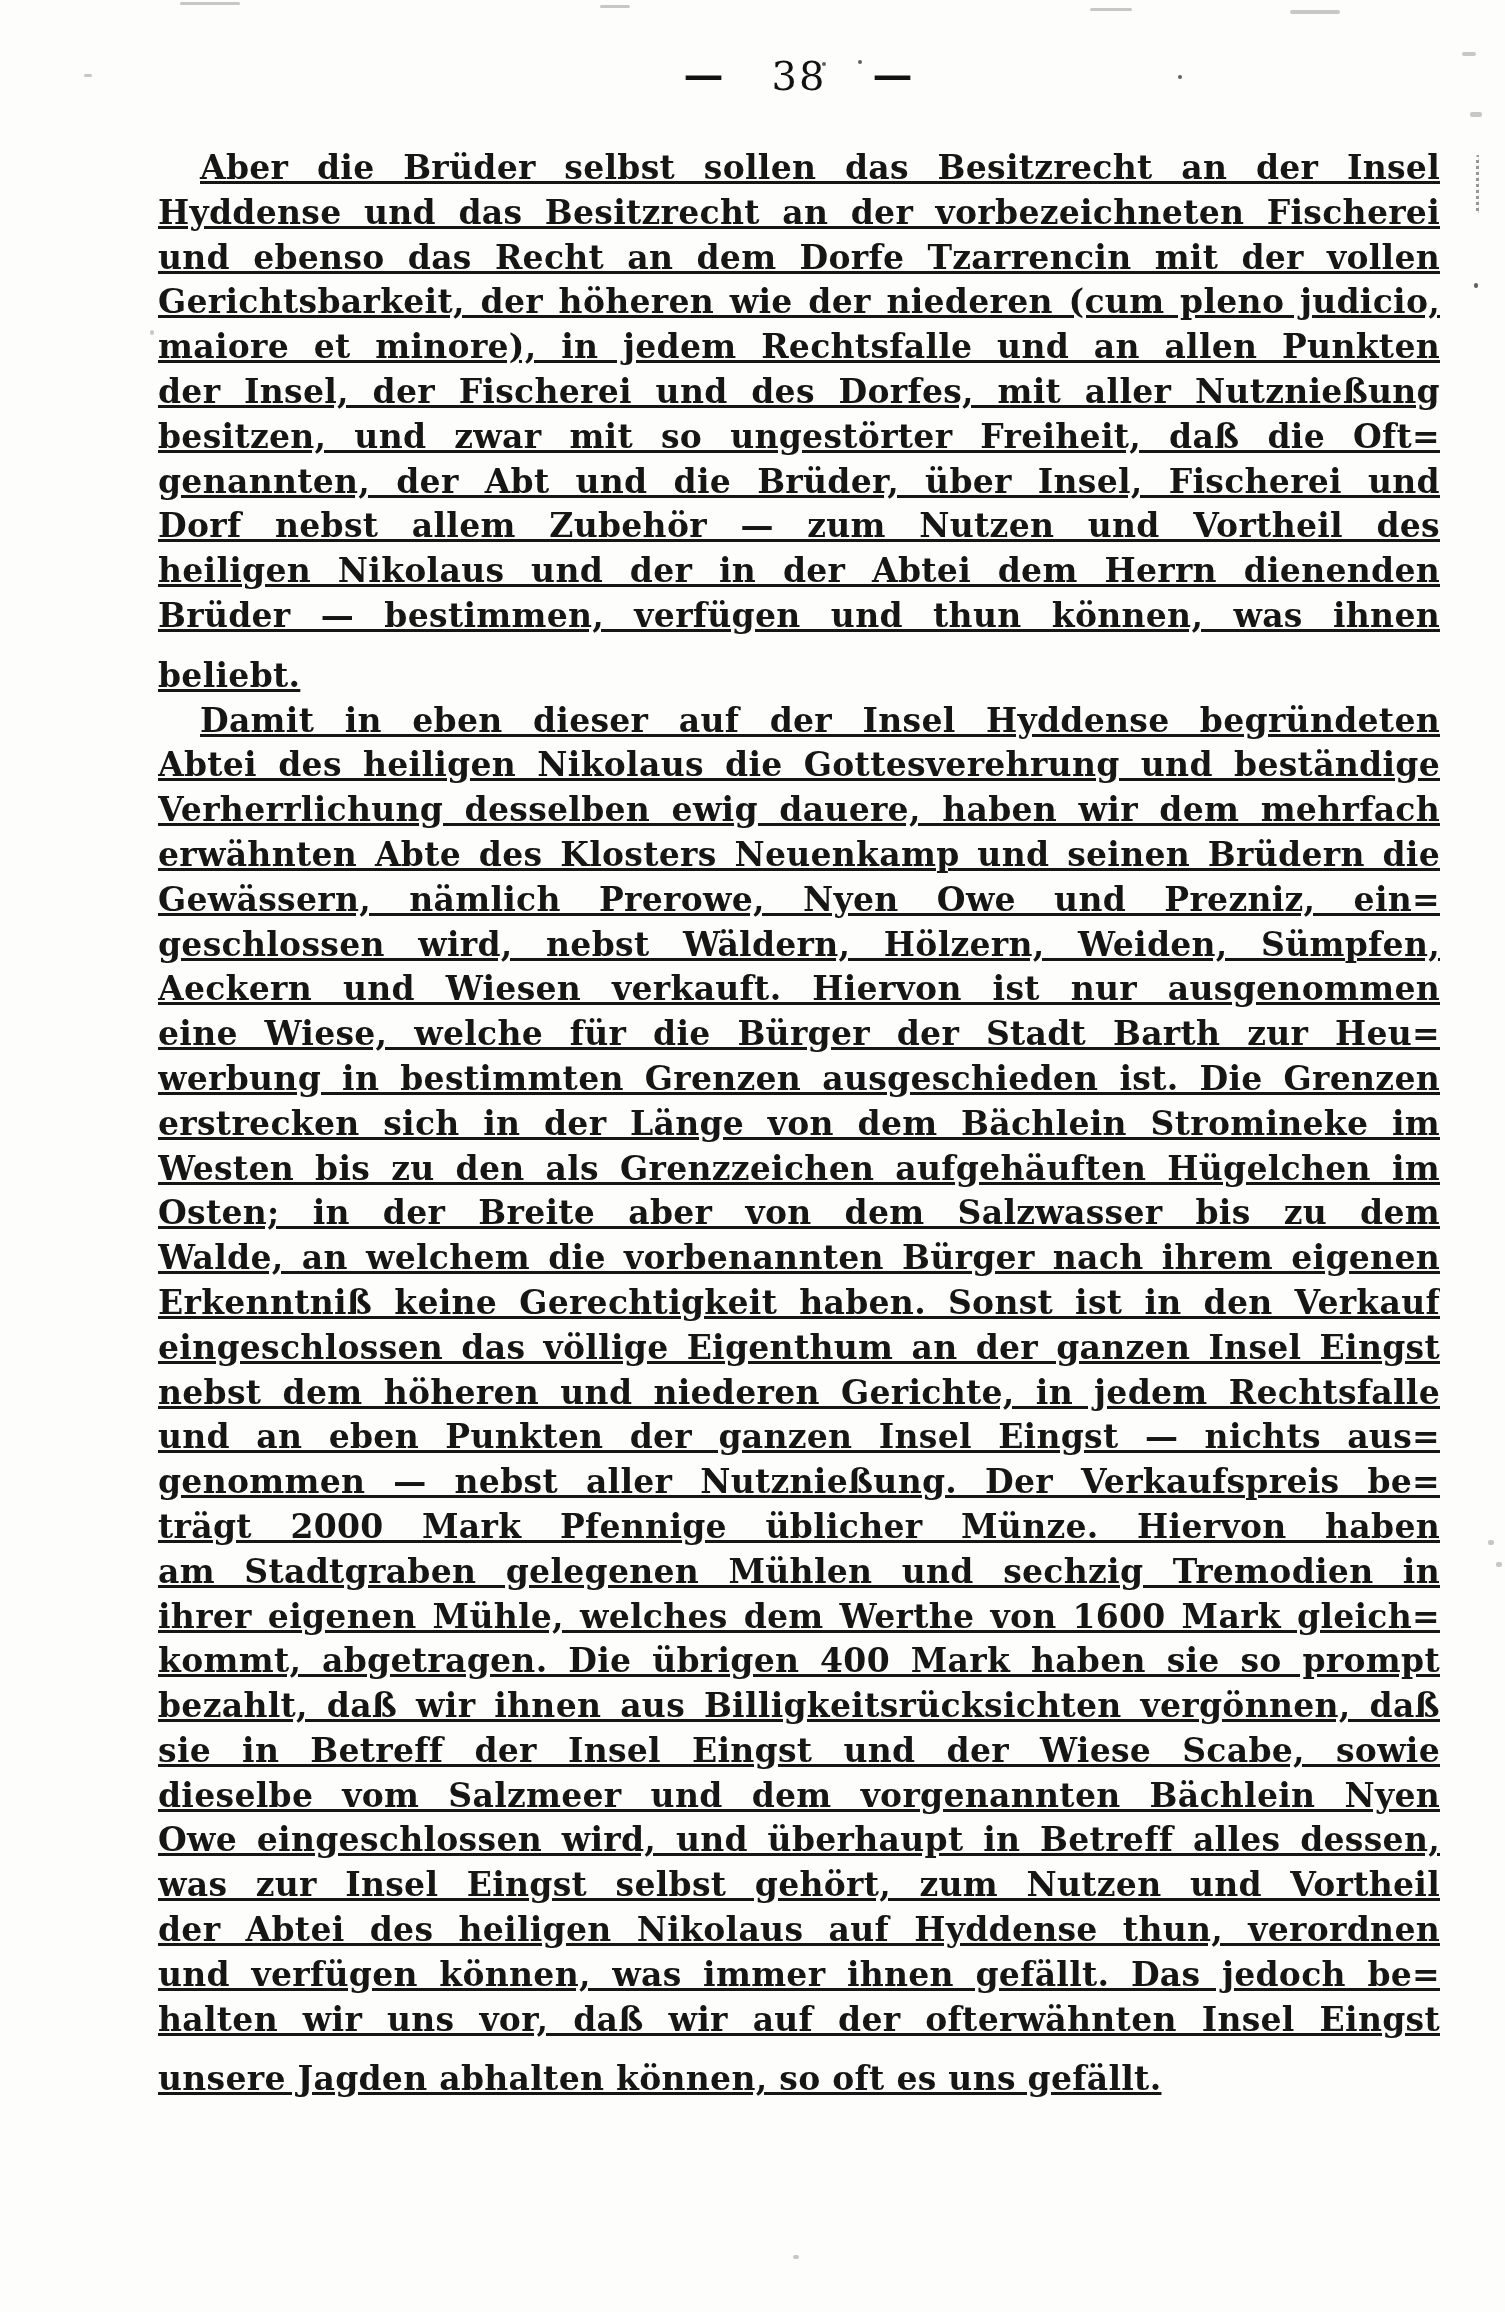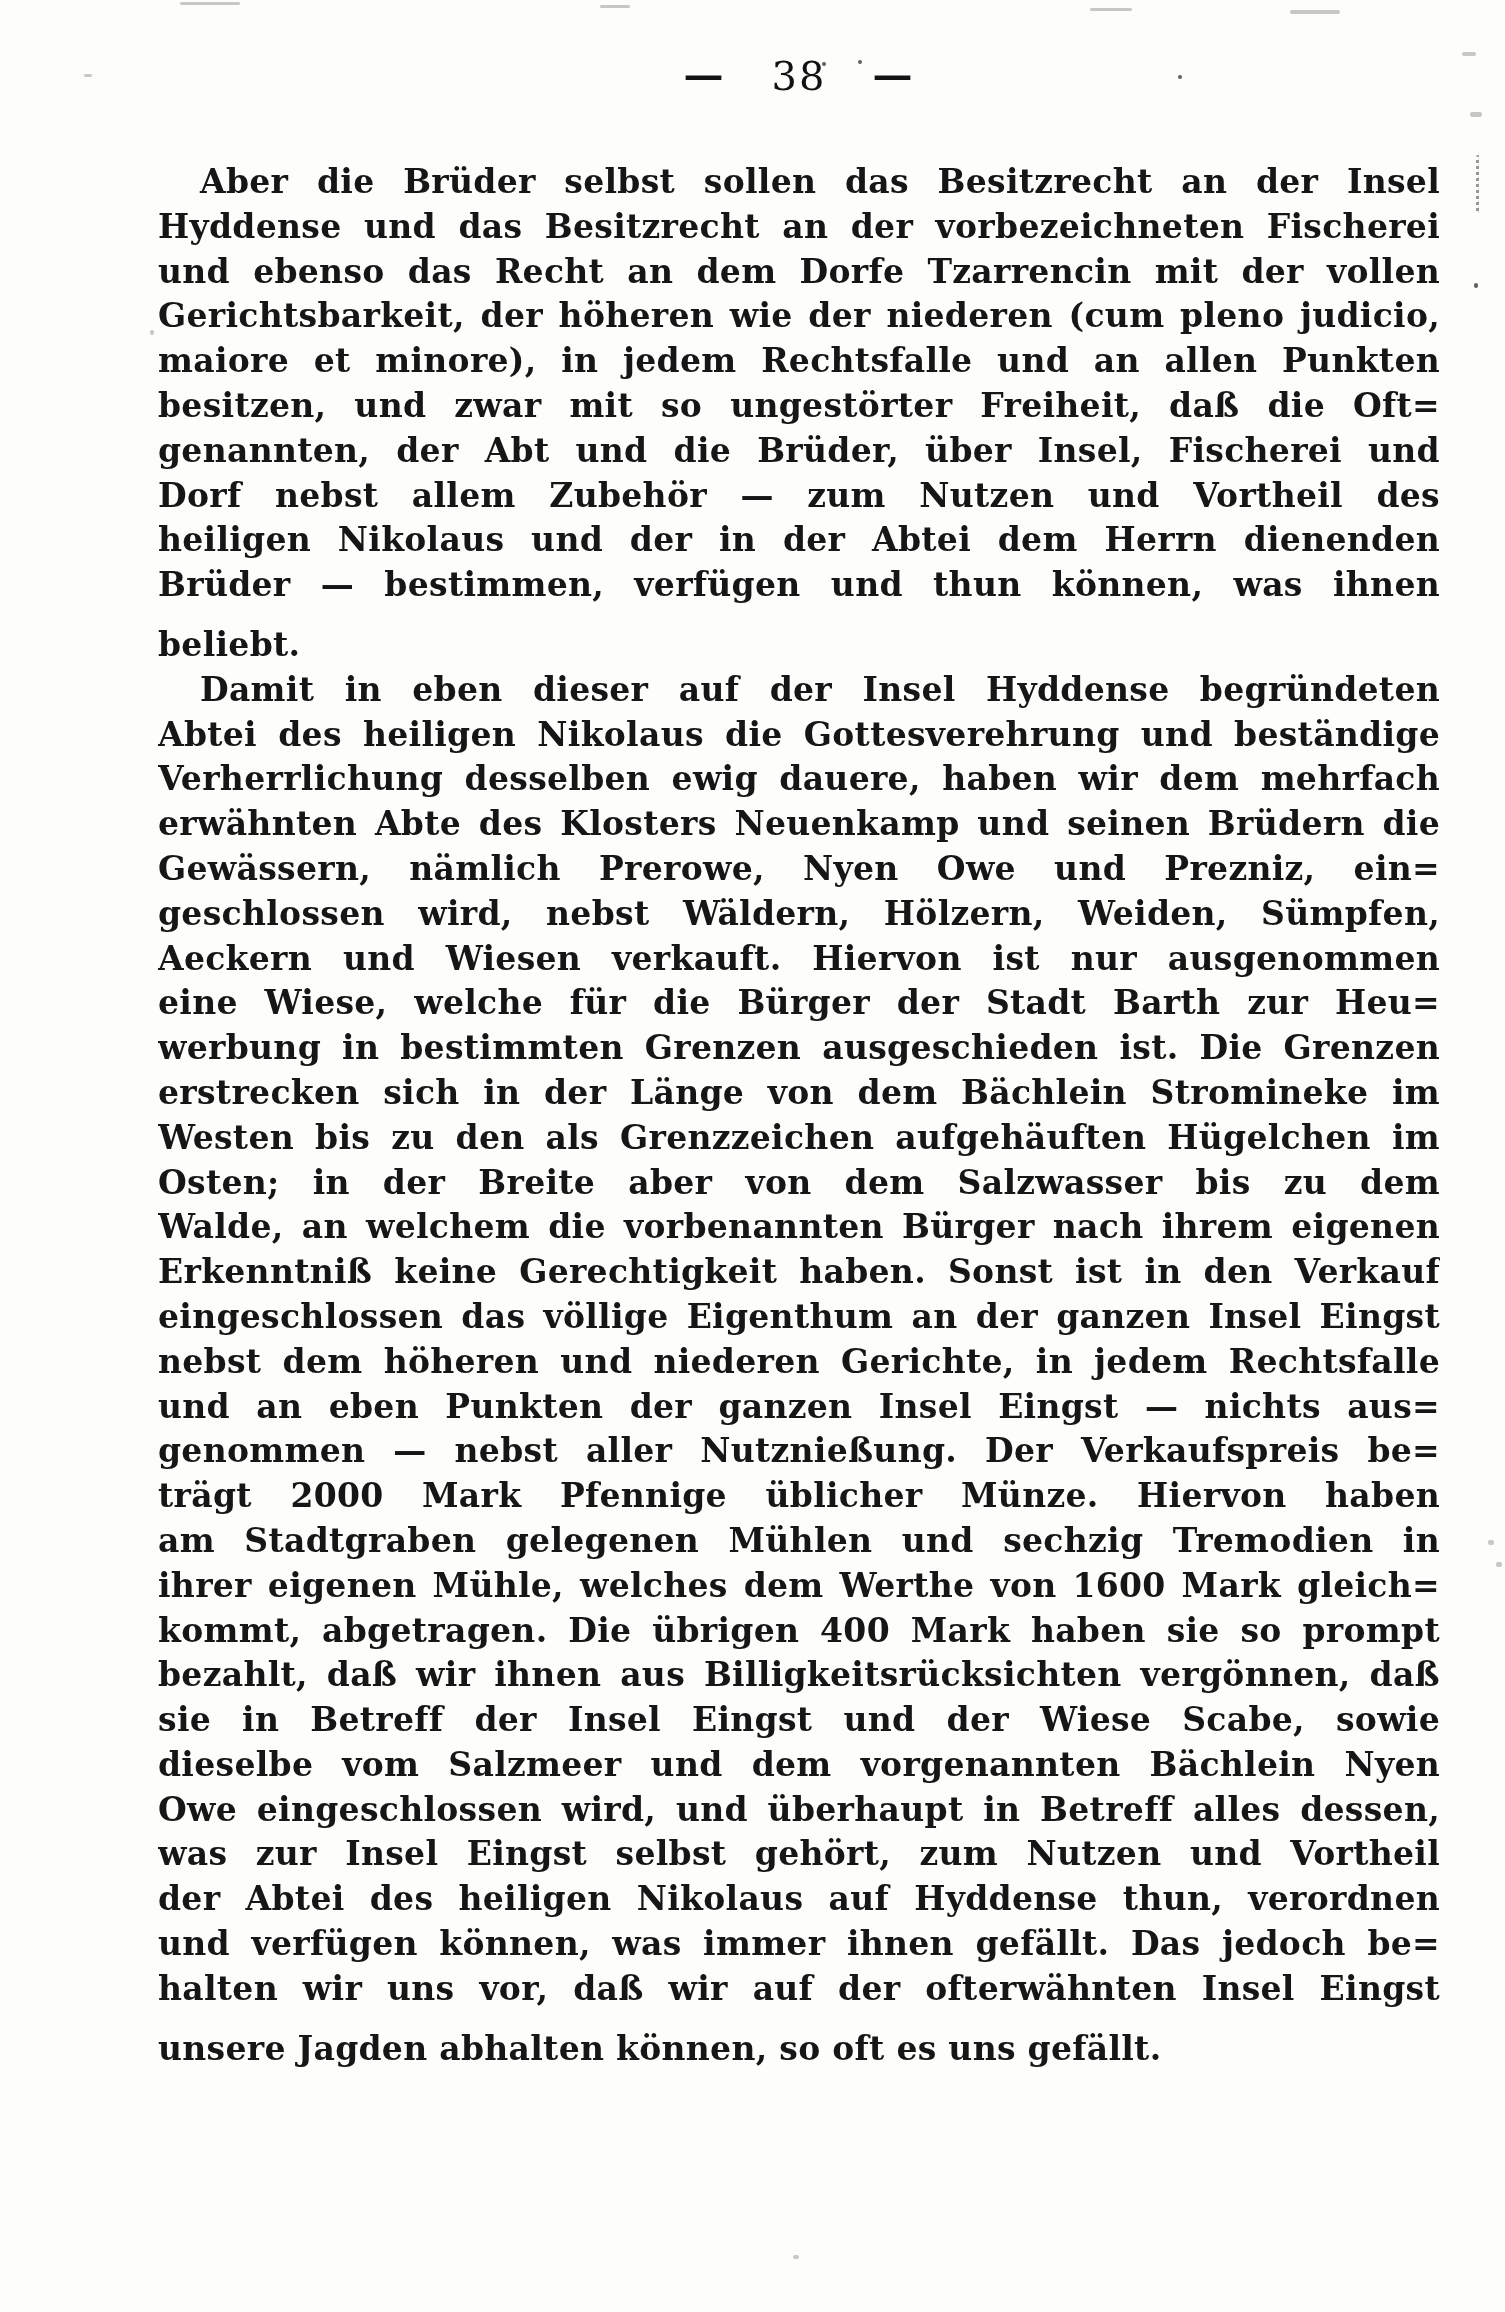--- a/index.html
+++ b/index.html
@@ -35,23 +35,24 @@
   }
   .page-header .dash {
     position: relative;
     top: -2px;
     font-weight: bold;
   }
 
   
   .textblock {
     position: absolute;
-    top: 160px;
+    top: 146px;
     left: 158px;
     width: 1282px;
+    text-decoration: underline;
   }
   .line {
     height: 44.8px;
     line-height: 44.8px;
     font-size: 33px;
     font-weight: bold;
     letter-spacing: 0.3px;
     white-space: normal;
     text-align: justify;
     text-align-last: justify;
@@ -90,20 +91,21 @@
     <span class="num">38</span>
     <span class="dash">—</span>
   </div>
 
   <div class="textblock" id="textblock">
       <div class="line p-first">Aber die Brüder selbst sollen das Besitzrecht an der Insel</div>
       <div class="line">Hyddense und das Besitzrecht an der vorbezeichneten Fischerei</div>
       <div class="line">und ebenso das Recht an dem Dorfe Tzarrencin mit der vollen</div>
       <div class="line">Gerichtsbarkeit, der höheren wie der niederen (cum pleno judicio,</div>
       <div class="line">maiore et minore), in jedem Rechtsfalle und an allen Punkten</div>
+      <div class="line">der Insel, der Fischerei und des Dorfes, mit aller Nutznießung</div>
       <div class="line">besitzen, und zwar mit so ungestörter Freiheit, daß die Oft=</div>
       <div class="line">genannten, der Abt und die Brüder, über Insel, Fischerei und</div>
       <div class="line">Dorf nebst allem Zubehör — zum Nutzen und Vortheil des</div>
       <div class="line">heiligen Nikolaus und der in der Abtei dem Herrn dienenden</div>
       <div class="line">Brüder — bestimmen, verfügen und thun können, was ihnen</div>
       <div class="line p-last">beliebt.</div>
       <div class="line p-first">Damit in eben dieser auf der Insel Hyddense begründeten</div>
       <div class="line">Abtei des heiligen Nikolaus die Gottesverehrung und beständige</div>
       <div class="line">Verherrlichung desselben ewig dauere, haben wir dem mehrfach</div>
       <div class="line">erwähnten Abte des Klosters Neuenkamp und seinen Brüdern die</div>

